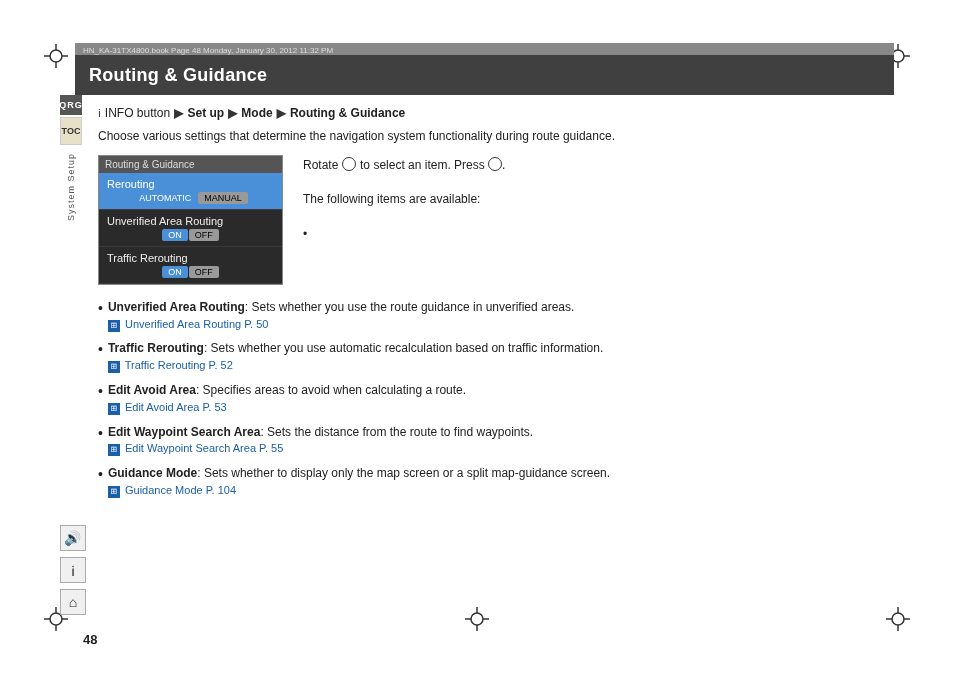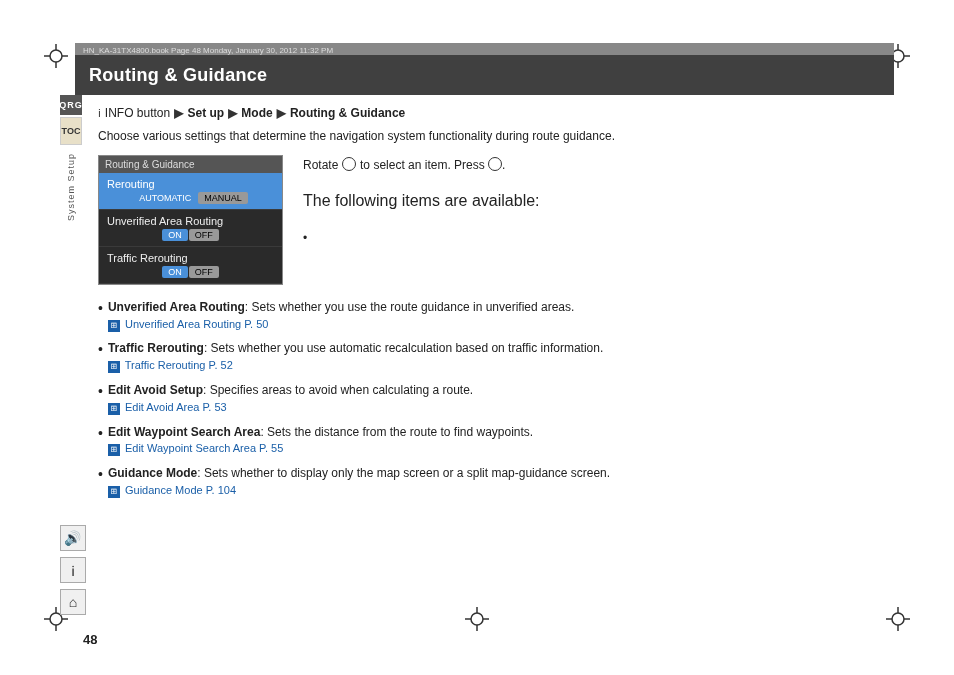--- a/index.html
+++ b/index.html
@@ -205,21 +205,21 @@
       display: inline-block;
       width: 14px;
       height: 14px;
       border: 1.5px solid #333;
       border-radius: 50%;
       position: relative;
       top: 2px;
       margin-right: 1px;
     }
     .items-header {
-      font-size: 16px;
+      font-size: 12px;
       margin-bottom: 18px;
     }
     .items-list {
       font-size: 12px;
       line-height: 1.5;
     }
     .item-row {
       display: flex;
       align-items: flex-start;
       margin-bottom: 2px;
@@ -466,21 +466,21 @@
         <span class="item-link-row">
           <span class="link-icon" style="display:inline-block;width:12px;height:12px;background:#1a5fa8;color:#fff;font-size:8px;text-align:center;line-height:12px;margin-right:2px;">⊞</span>
           <span style="color:#1a5fa8;font-size:11px;">Traffic Rerouting P. 52</span>
         </span>
       </div>
     </div>
 
     <div class="bullet-list-item">
       <span class="bullet">•</span>
       <div class="text">
-        <span style="font-weight:bold;">Edit Avoid Setup</span><span>: Specifies areas to avoid when calculating a route.</span>
+        <span style="font-weight:bold;">Edit Avoid Area</span><span>: Specifies areas to avoid when calculating a route.</span>
         <br>
         <span class="item-link-row">
           <span class="link-icon" style="display:inline-block;width:12px;height:12px;background:#1a5fa8;color:#fff;font-size:8px;text-align:center;line-height:12px;margin-right:2px;">⊞</span>
           <span style="color:#1a5fa8;font-size:11px;">Edit Avoid Area P. 53</span>
         </span>
       </div>
     </div>
 
     <div class="bullet-list-item">
       <span class="bullet">•</span>

